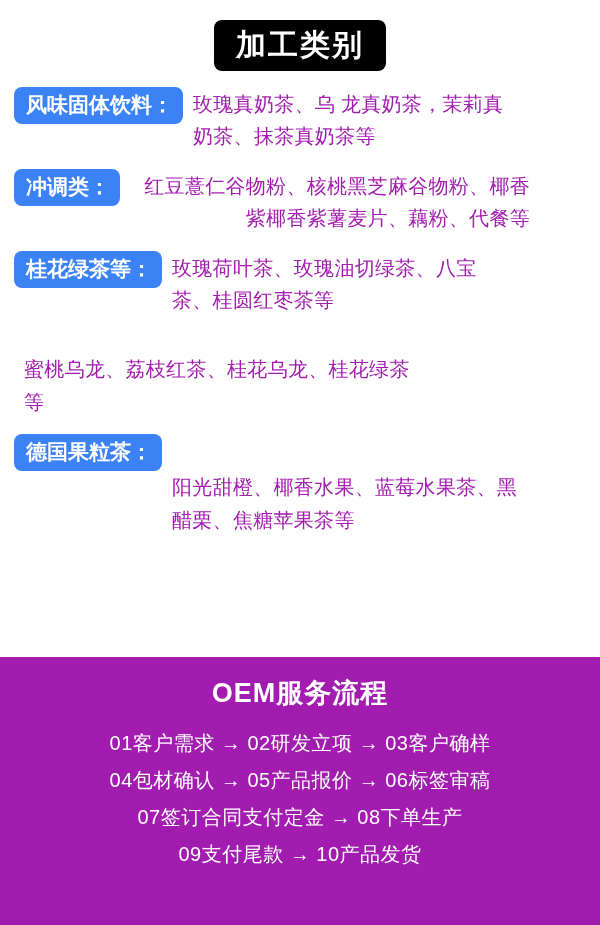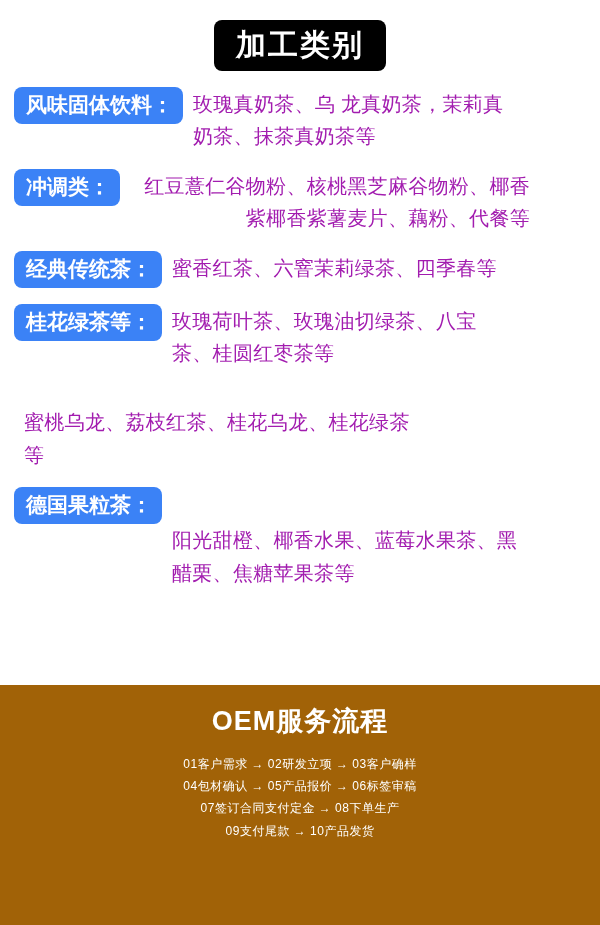--- a/index.html
+++ b/index.html
@@ -76,35 +76,35 @@
   .r3 .cat-value { max-width: 330px; }
   .r4 .cat-value { max-width: 390px; margin-top: 20px; }
   .r5 .cat-value { max-width: 350px; margin-top: 36px; }
 
   
   .oem {
     position: absolute;
     left: 0;
     right: 0;
     bottom: 0;
-    height: 240px;
-    background: #a16207;
+    height: 268px;
+    background: #a21caf;
     color: #ffffff;
     text-align: center;
     padding-top: 18px;
     box-sizing: border-box;
   }
   .oem-title {
     font-size: 27px;
     font-weight: bold;
     letter-spacing: 1px;
     margin-bottom: 14px;
   }
   .oem-step-line {
-    font-size: 12px;
+    font-size: 20px;
     line-height: 1.85;
     letter-spacing: 0.5px;
   }
 </style>
 </head>
 <body>
 
 <div class="page">
 
   <div class="title-wrap">
@@ -116,24 +116,20 @@
     <div class="cat-row r0">
       <div class="cat-label">风味固体饮料：</div>
       <div class="cat-value">玫瑰真奶茶、乌 龙真奶茶，茉莉真奶茶、抹茶真奶茶等</div>
     </div>
 
     <div class="cat-row r1">
       <div class="cat-label">冲调类：</div>
       <div class="cat-value">红豆薏仁谷物粉、核桃黑芝麻谷物粉、椰香紫椰香紫薯麦片、藕粉、代餐等</div>
     </div>
 
-    <div class="cat-row r2">
-      <div class="cat-label">经典传统茶：</div>
-      <div class="cat-value">蜜香红茶、六窨茉莉绿茶、四季春等</div>
-    </div>
 
     <div class="cat-row r3">
       <div class="cat-label">桂花绿茶等：</div>
       <div class="cat-value">玫瑰荷叶茶、玫瑰油切绿茶、八宝茶、桂圆红枣茶等</div>
     </div>
 
     <div class="cat-row r4">
       <div class="cat-value">蜜桃乌龙、荔枝红茶、桂花乌龙、桂花绿茶等</div>
     </div>
 

